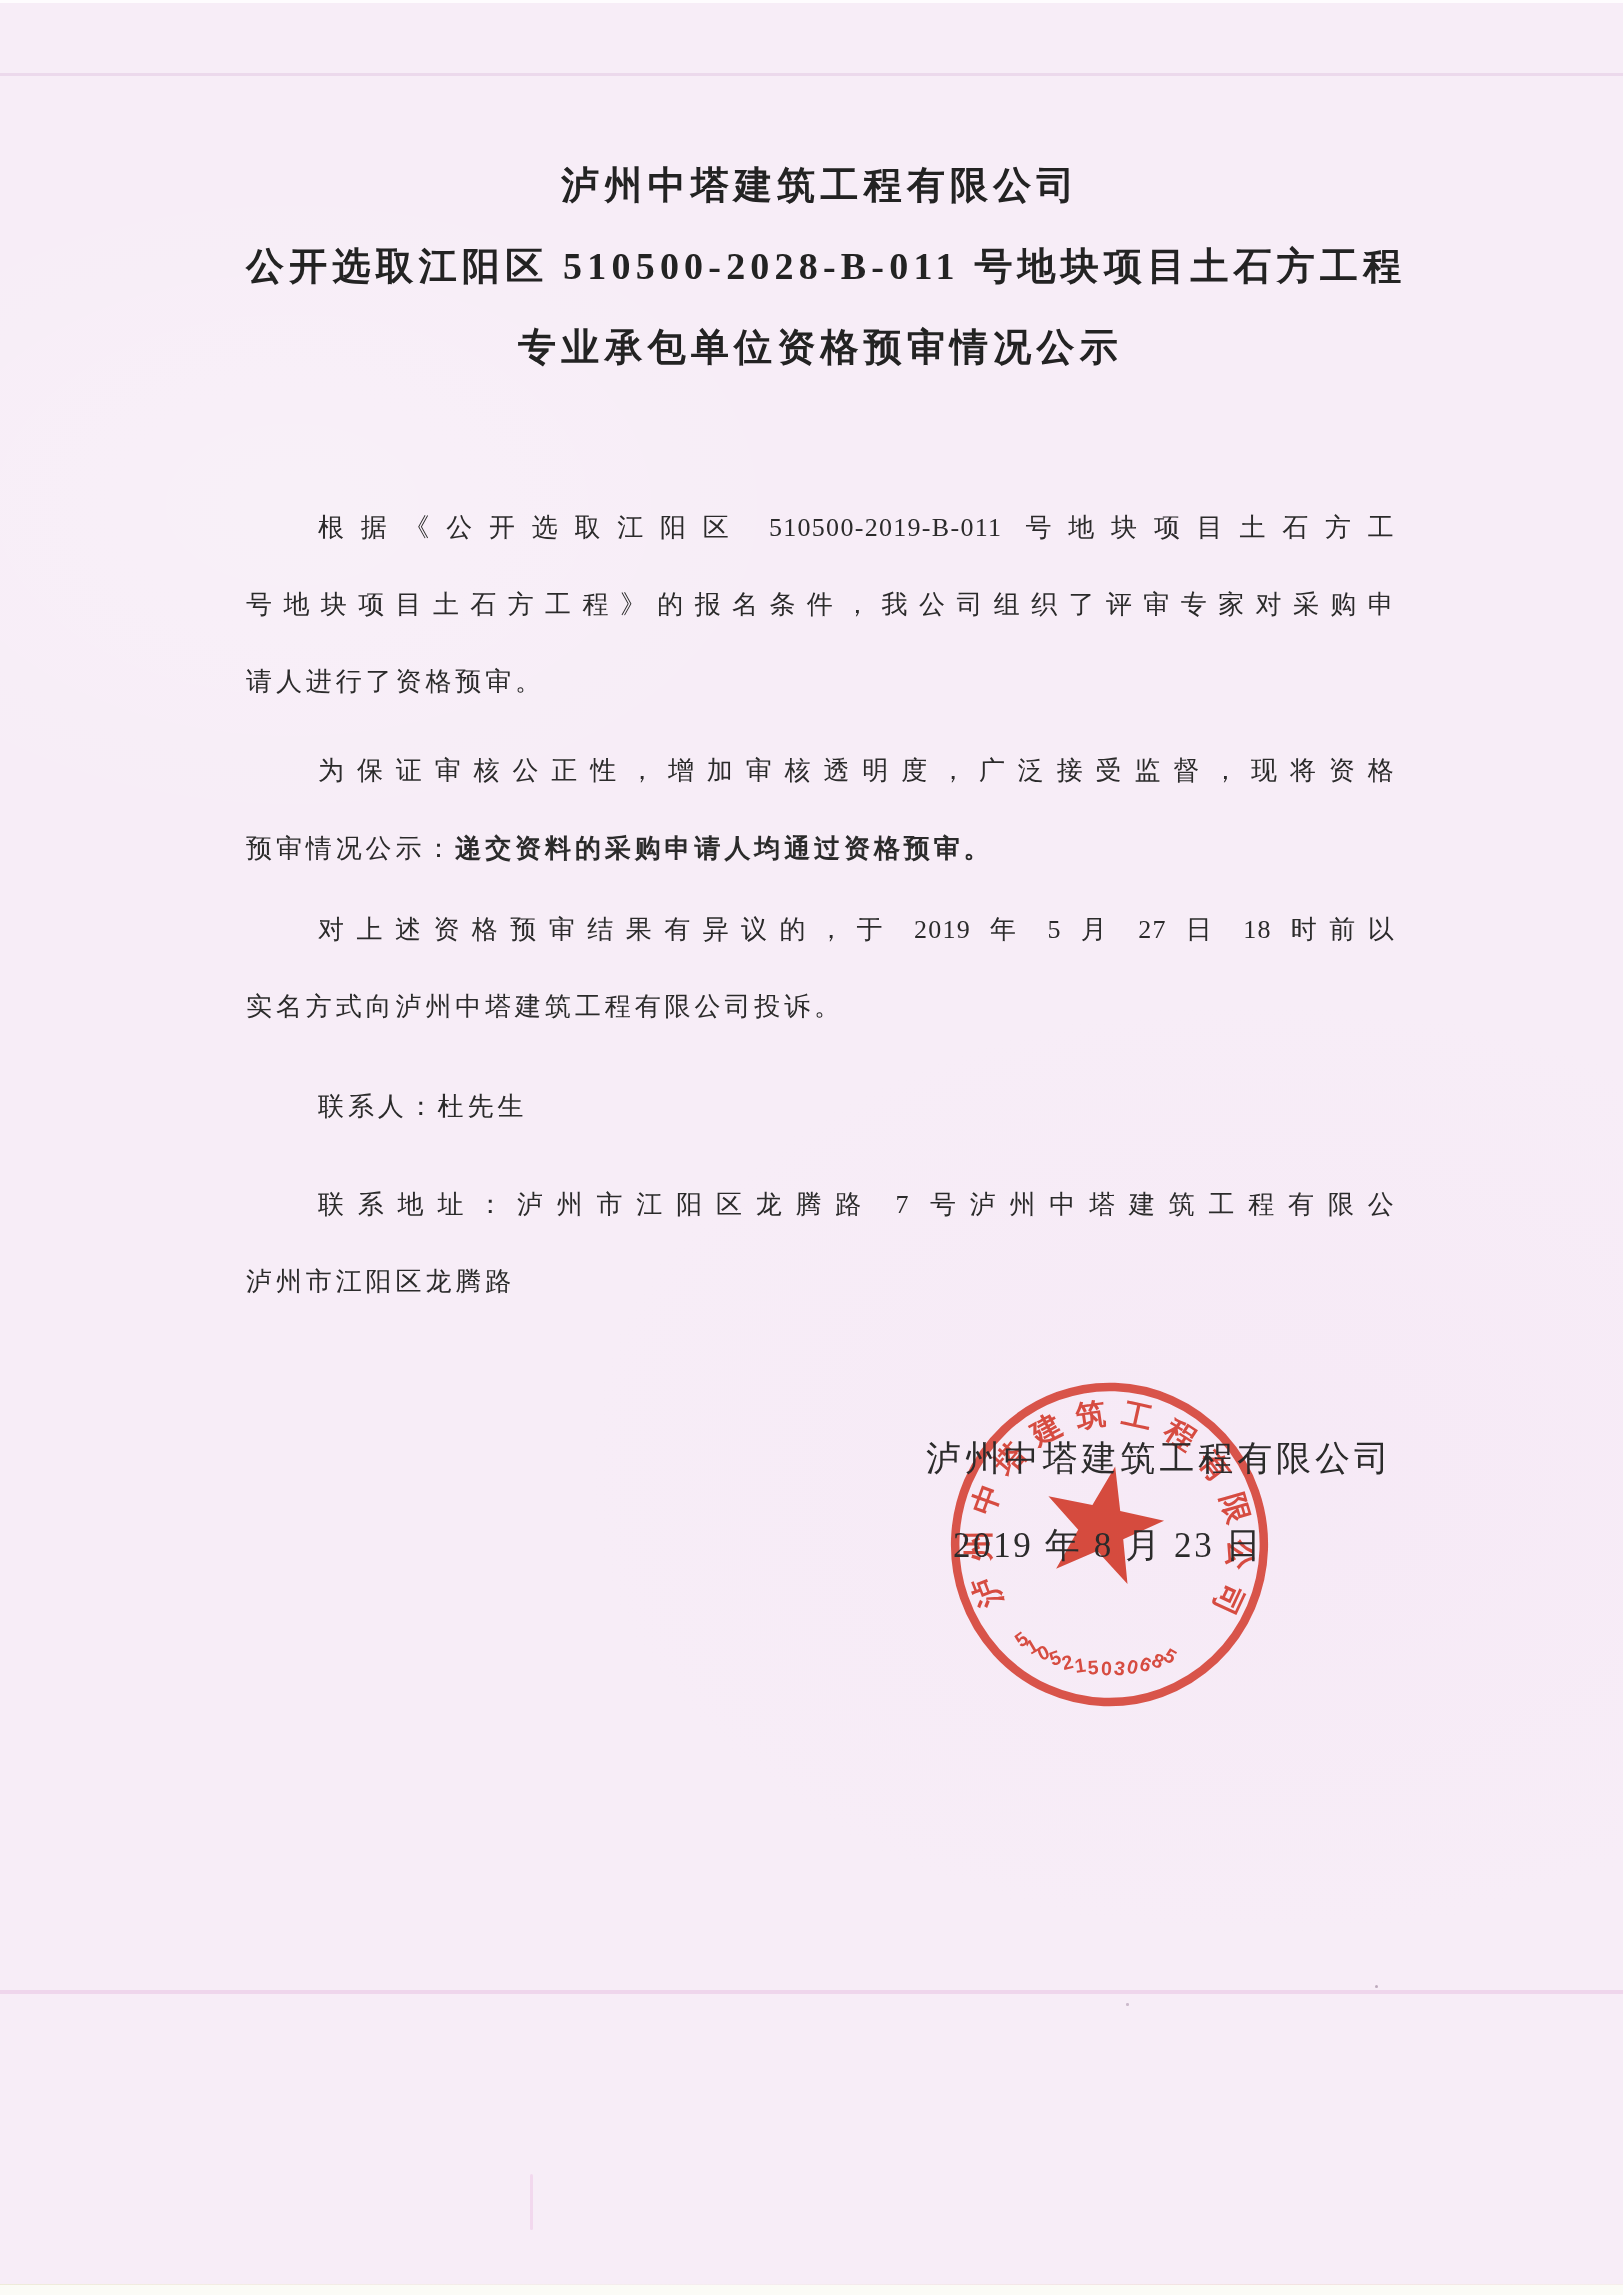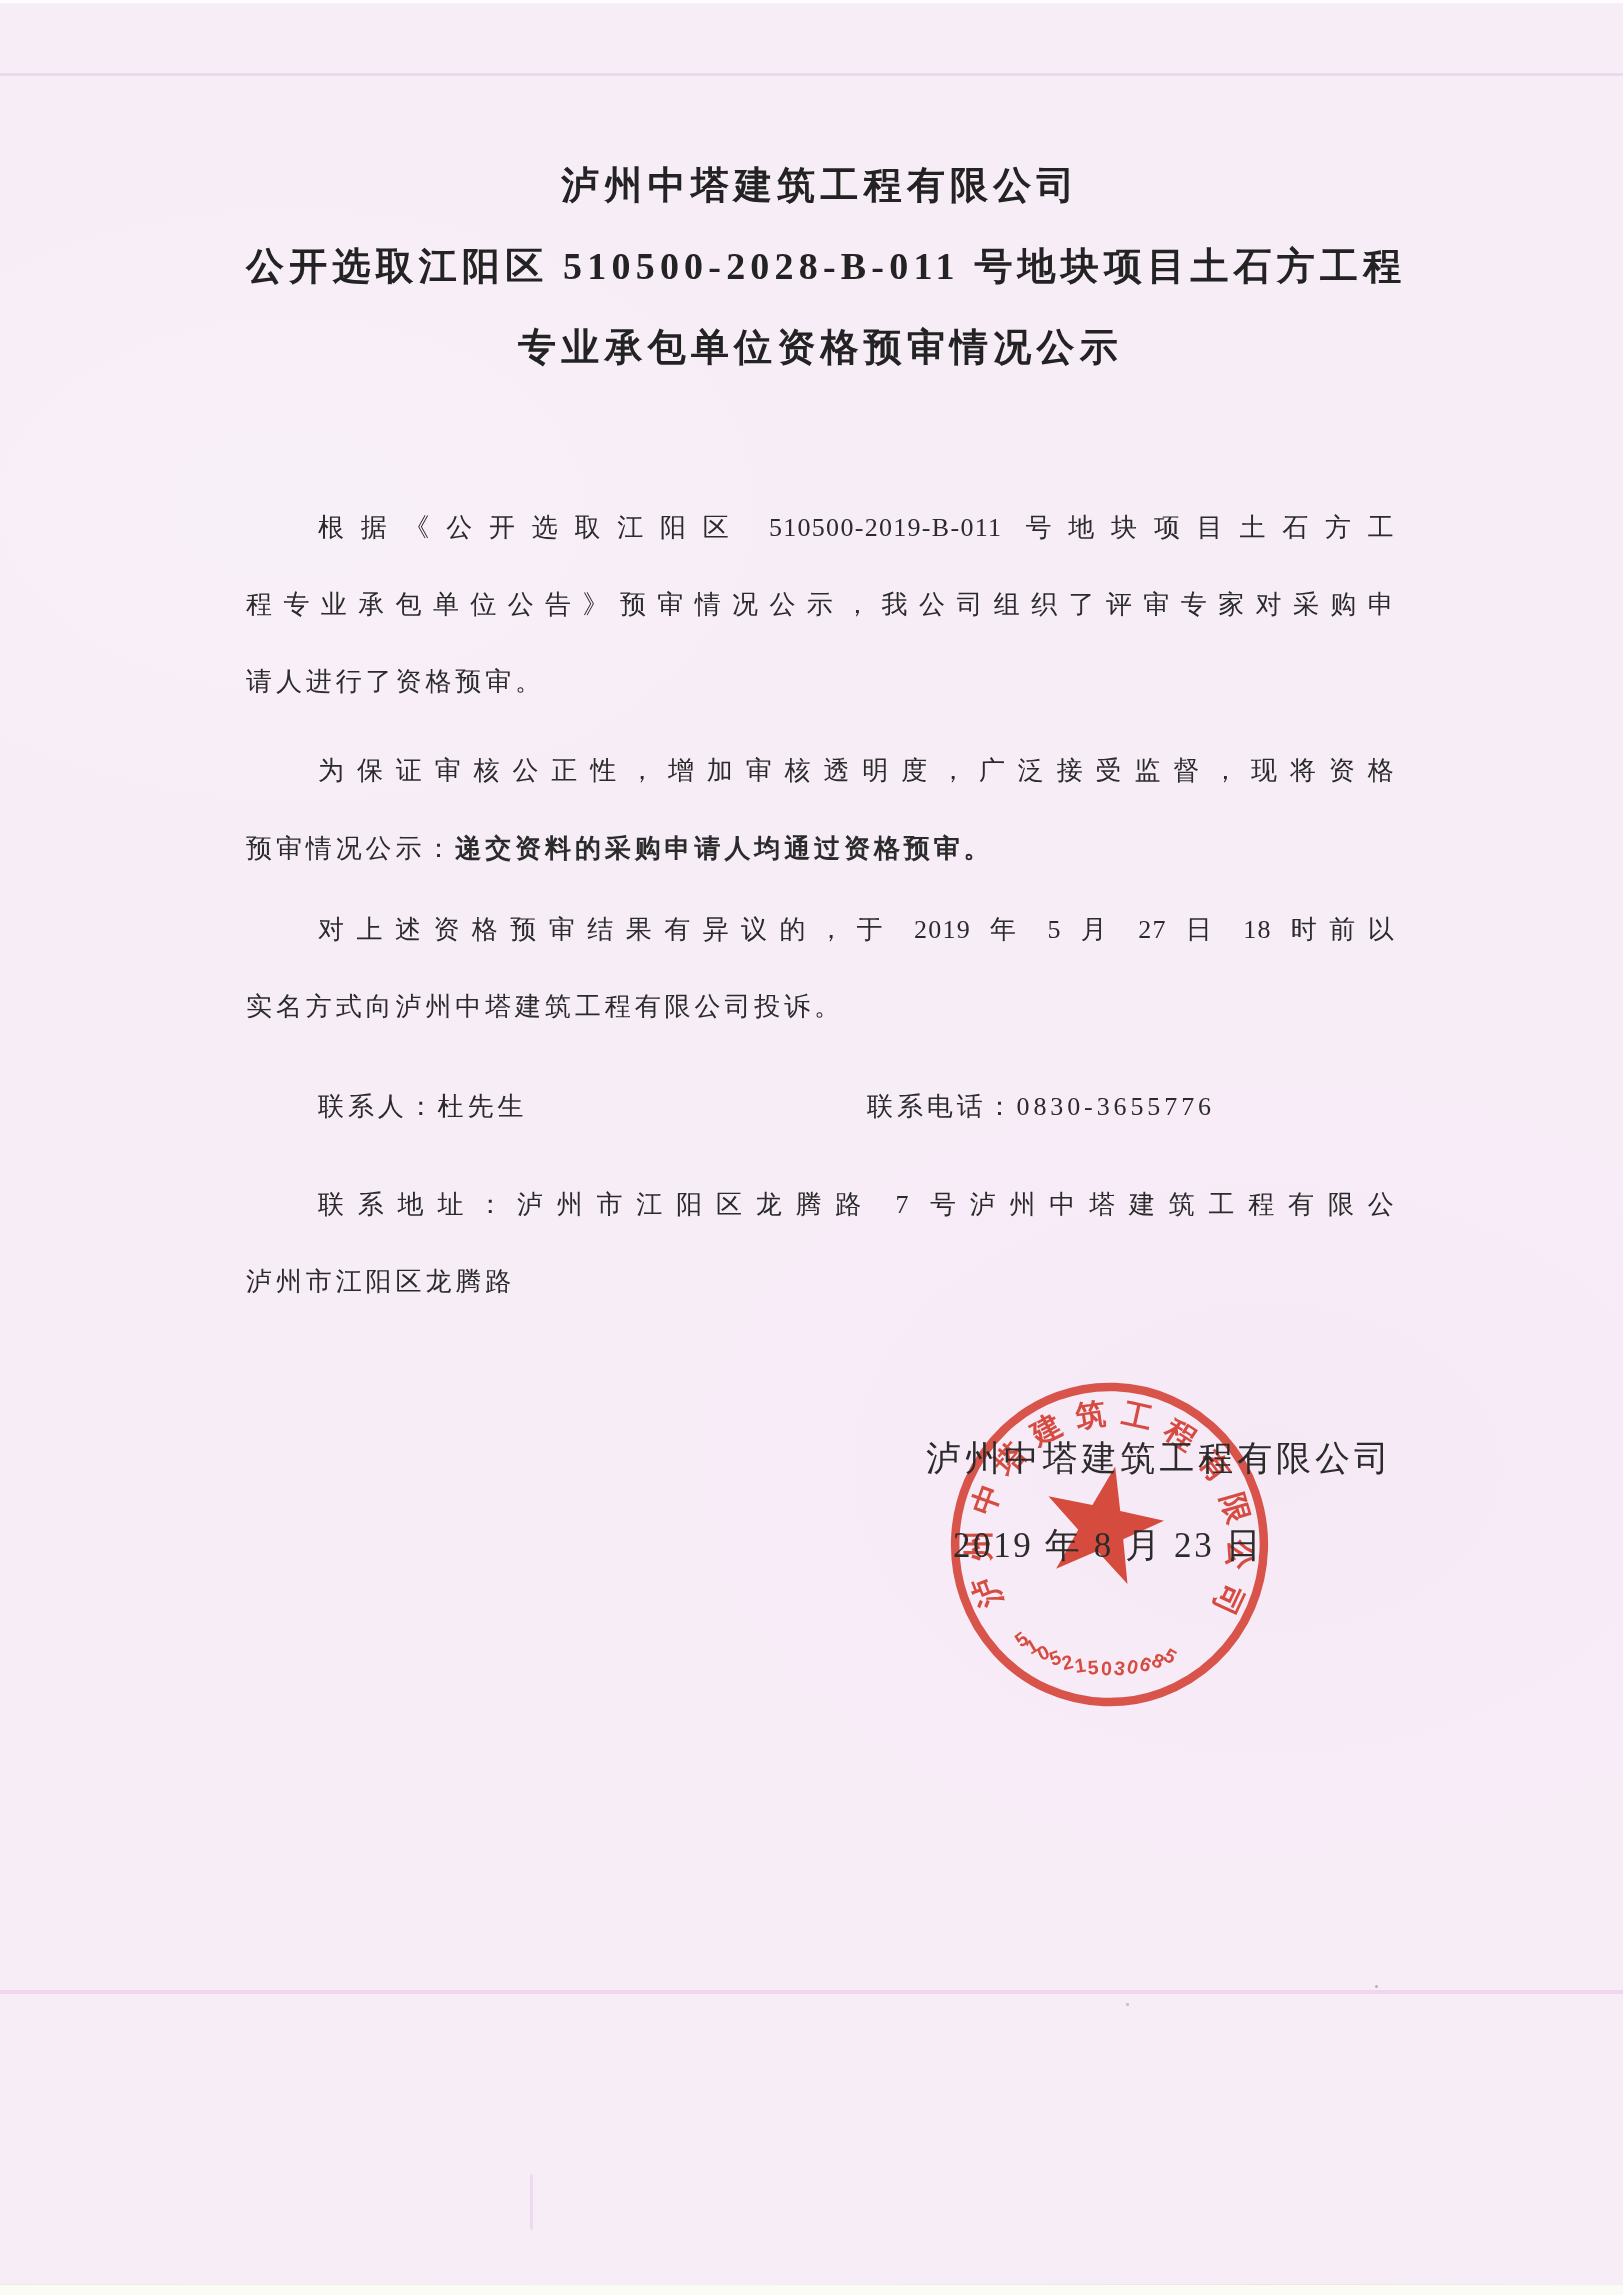--- a/index.html
+++ b/index.html
@@ -81,34 +81,33 @@
       <text transform="translate(343.89431255717807,426.58951857178545) rotate(28)" text-anchor="middle" fill="#dc4534" font-size="30" font-weight="bold" font-family="&quot;Liberation Sans&quot;,&quot;DejaVu Sans&quot;,sans-serif">5</text>
     </svg>
 
   <div class="textlayer">
 
     <div class="line title" style="top:145px">泸州中塔建筑工程有限公司</div>
     <div class="line title" style="top:226px">公开选取江阳区 510500-2028-B-011 号地块项目土石方工程</div>
     <div class="line title" style="top:307px">专业承包单位资格预审情况公示</div>
 
     <div class="line just indent" style="top:489px">根据《公开选取江阳区 510500-2019-B-011 号地块项目土石方工</div>
-    <div class="line just" style="top:566px">程专业承包单位公告》预审情况公示，我公司组织了评审专家对采购申</div>
+    <div class="line just" style="top:566px">号地块项目土石方工程》的报名条件，我公司组织了评审专家对采购申</div>
     <div class="line" style="top:643px">请人进行了资格预审。</div>
 
     <div class="line just indent" style="top:732px">为保证审核公正性，增加审核透明度，广泛接受监督，现将资格</div>
     <div class="line" style="top:810px">
       <span>预审情况公示：</span><span class="b">递交资料的采购申请人均通过资格预审。</span>
     </div>
 
     <div class="line just indent" style="top:891px">对上述资格预审结果有异议的，于 2019 年 5 月 27 日 18 时前以</div>
     <div class="line" style="top:968px">实名方式向泸州中塔建筑工程有限公司投诉。</div>
 
     <div class="line" style="top:1068px">
       <span style="padding-left:72px">联系人：杜先生</span>
-      <span class="contact-phone">联系电话：0830-3655776</span>
     </div>
 
     <div class="line just indent" style="top:1166px">联系地址：泸州市江阳区龙腾路 7 号泸州中塔建筑工程有限公</div>
     <div class="line" style="top:1243px">泸州市江阳区龙腾路</div>
 
     <div class="sig" style="left:926px;top:1426px">泸州中塔建筑工程有限公司</div>
     <div class="sig" style="left:953px;top:1513px;letter-spacing:2.6px">2019 年 8 月 23 日</div>
   </div>
 </div>
 

